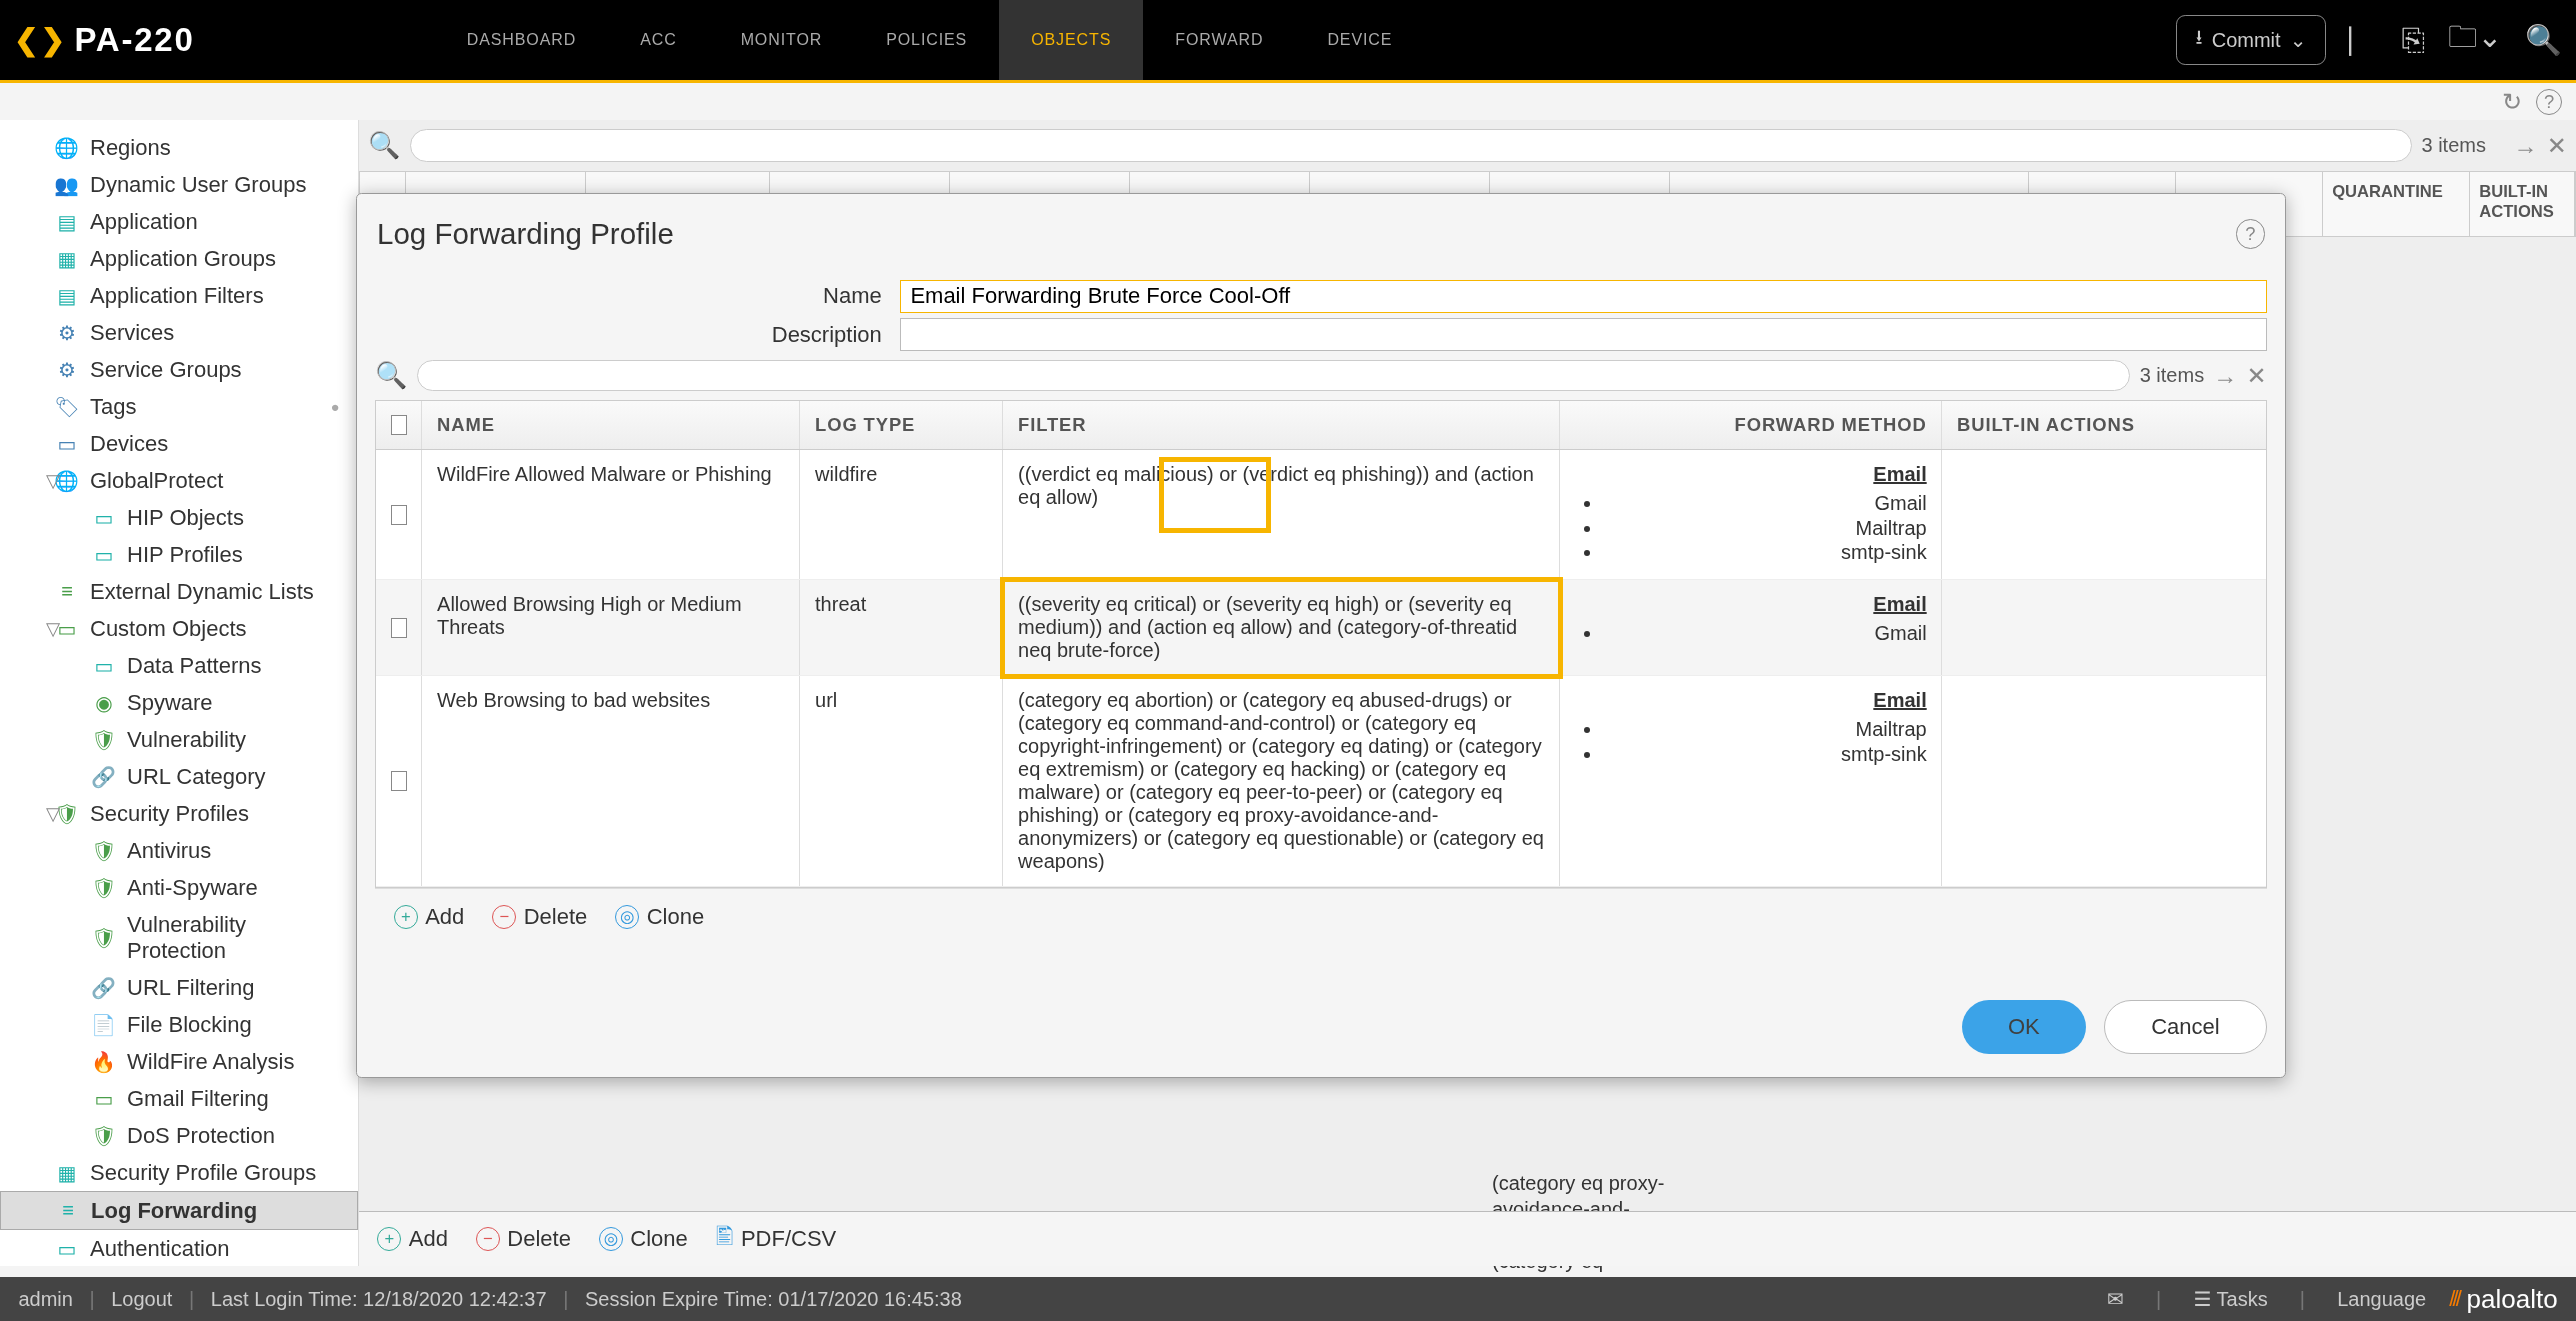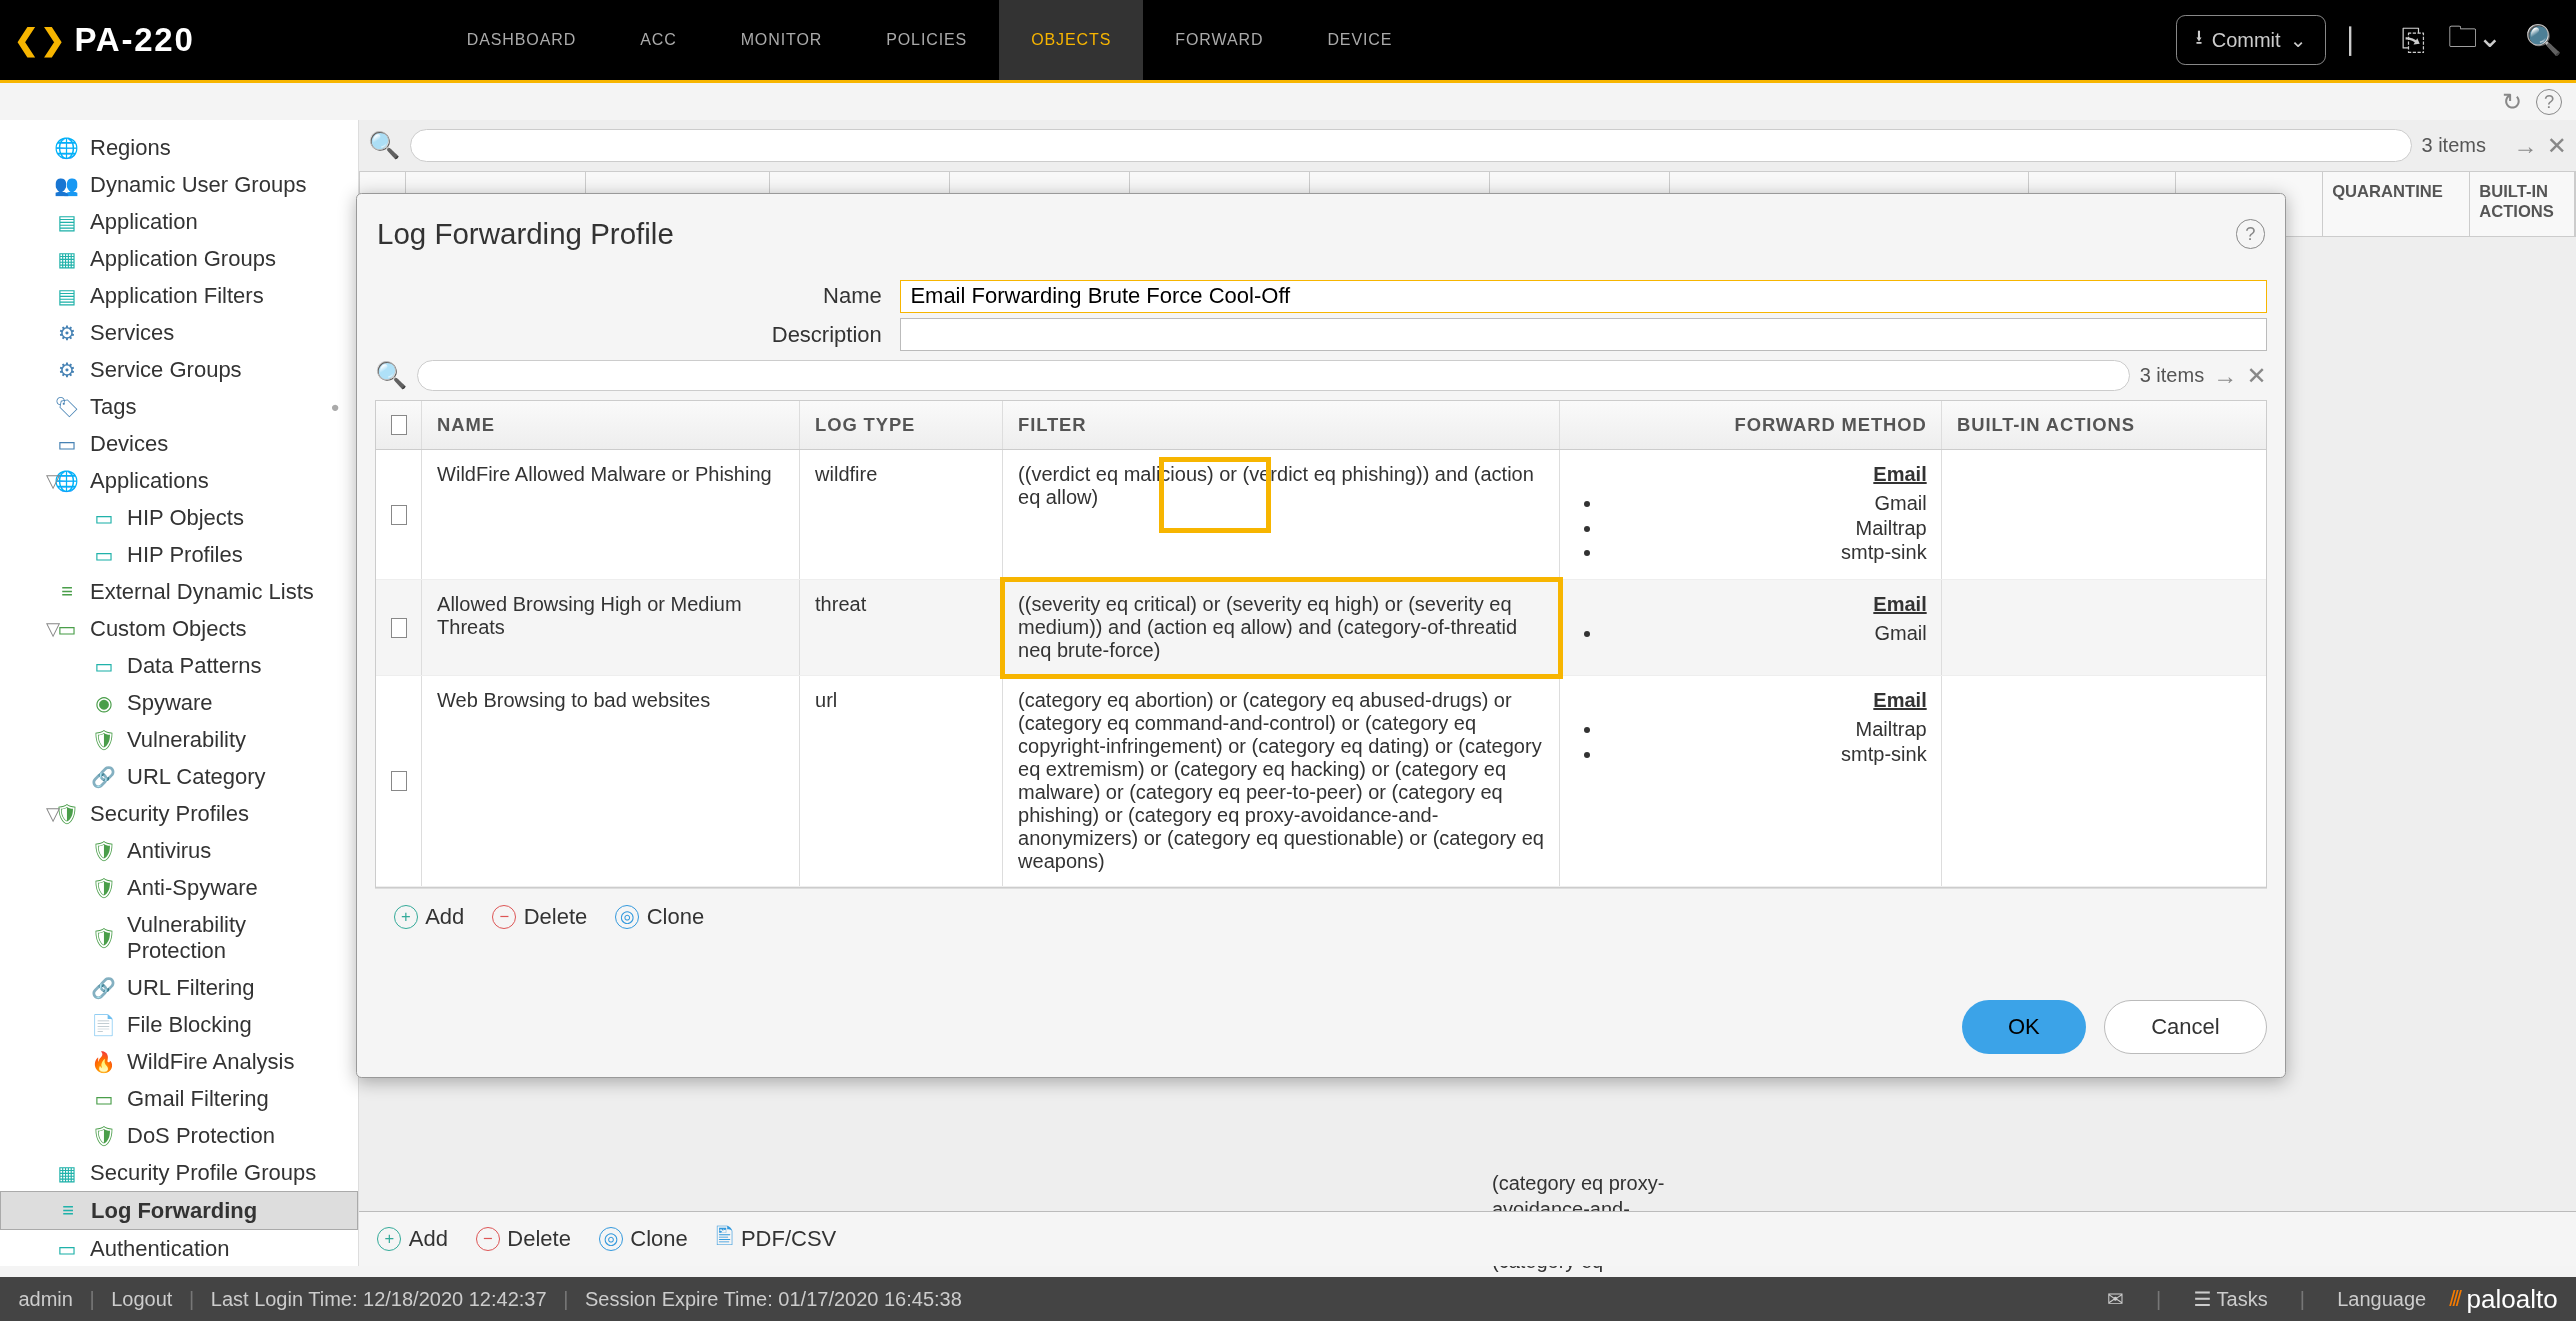--- a/index.html
+++ b/index.html
@@ -85,21 +85,21 @@
 .checkbox { width: 20px; height: 20px; border: 1.8px solid #888; background: #fff; }
 .forward-title { text-decoration: underline; font-weight: bold; margin-bottom: 5.5px; }
 .forward-list { list-style: disc; padding-left: 28px; }
 .forward-list li { margin: 1.8px 0; }
 
 .modal-actions { display: flex; align-items: center; gap: 28px; padding: 14.7px 18.4px; border-top: 0.9px solid #ddd; margin: 0 9.2px; }
 .modal-actions .action-btn { font-size: 22px; }
 
 .modal-footer { display: flex; justify-content: flex-end; padding: 37px 18.4px 23px 18.4px; gap: 18.4px; }
 .btn { padding: 13px 46px; border-radius: 28px; font-size: 22px; cursor: pointer; border: none; }
-.btn-primary { background: #3ba3e8; color: #000000; }
+.btn-primary { background: #3ba3e8; color: #404040; }
 .btn-secondary { background: #fff; border: 0.9px solid #bbb; color: #333; }
 
 
 .statusbar { position: absolute; bottom: 0; left: 0; right: 0; height: 44px; background: #444; color: #ccc; display: flex; align-items: center; padding: 0 18.4px; font-size: 20px; gap: 7.4px; }
 .statusbar .sep { color: #777; margin: 0 9.2px; }
 .statusbar a { color: #ccc; text-decoration: none; }
 .statusbar .right { margin-left: auto; display: flex; align-items: center; gap: 23px; }
 .pa-logo { color: #fff; font-size: 26px; display: flex; align-items: center; gap: 7.4px; }
 .pa-logo .stripes { color: #f77b00; font-size: 22px; letter-spacing: -2.8px; }
 </style>
@@ -173,21 +173,21 @@
         <span>Tags</span>
         <span class="dot-indicator">●</span>
       </div>
       <div class="tree-item">
         <span class="tree-icon icon-blue">▭</span>
         <span>Devices</span>
       </div>
       <div class="tree-item">
         <span class="caret2">▽</span>
         <span class="tree-icon icon-blue">🌐</span>
-        <span>Applications</span>
+        <span>GlobalProtect</span>
       </div>
       <div class="tree-item sub">
         <span class="tree-icon icon-teal">▭</span>
         <span>HIP Objects</span>
       </div>
       <div class="tree-item sub">
         <span class="tree-icon icon-teal">▭</span>
         <span>HIP Profiles</span>
       </div>
       <div class="tree-item">

